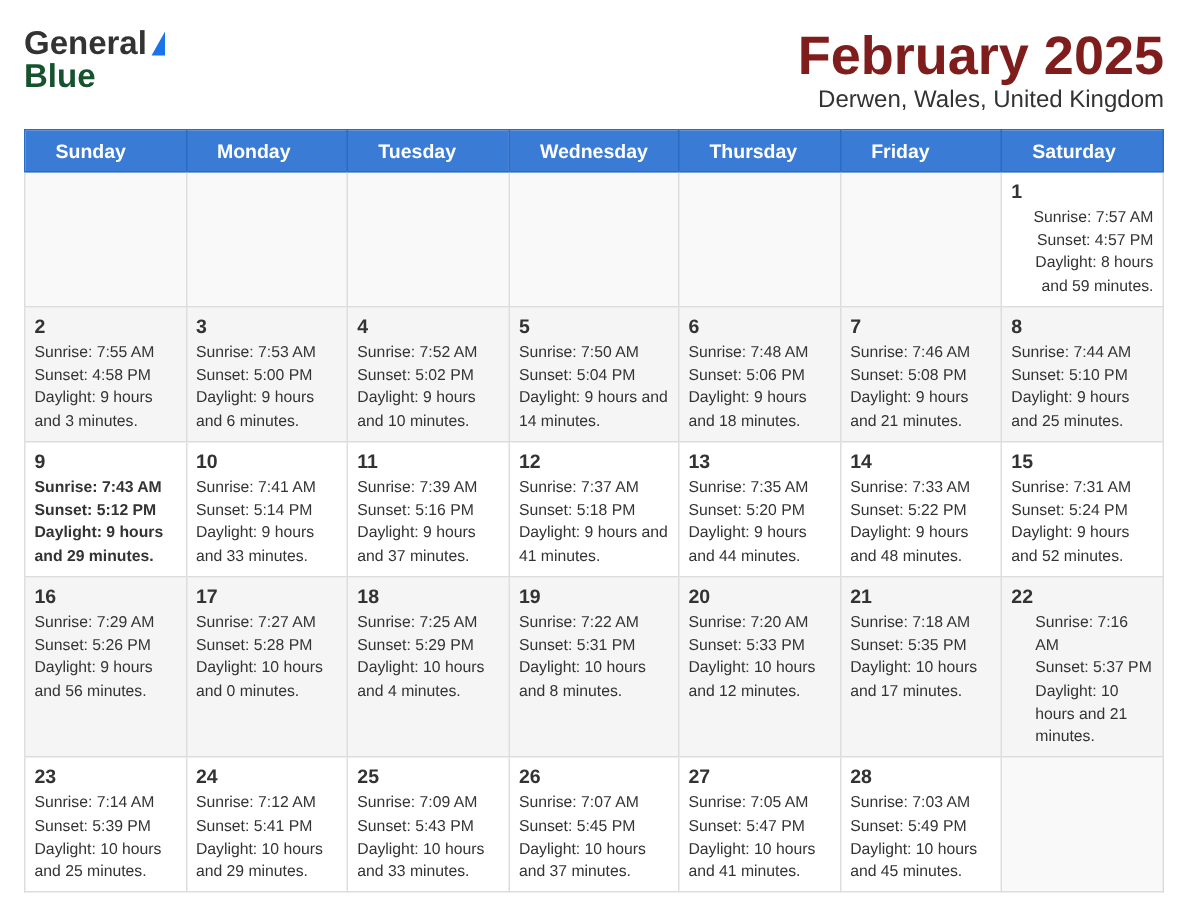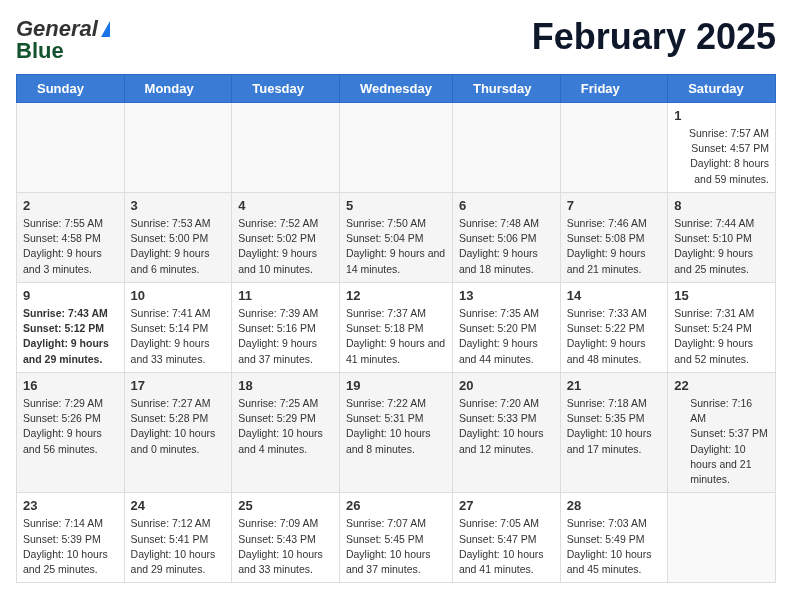--- a/index.html
+++ b/index.html
@@ -20,21 +20,21 @@
       display: flex;
       flex-direction: column;
       align-items: flex-start;
     }
     .title-block {
       text-align: right;
     }
     .month-title {
       font-size: 36px;
       font-weight: bold;
-      color: #0f172a;
+      color: #7f1d1d;
     }
     .location {
       font-size: 16px;
       color: #333;
     }
     .calendar {
       width: 100%;
       border-collapse: collapse;
       border: 1px solid #ccc;
     }
@@ -73,27 +73,28 @@
     .empty-cell {
       background: #f9f9f9 !important;
     }
   </style>
 </head>
 <body>
 
 <div class="header">
   <div class="logo">
     <div style="display:flex;align-items:center;">
-      <span style="font-size:22px;font-weight:bold;color:#333;font-style:italic;">General</span>
+      <span style="font-size:22px;font-weight:bold;color:#333;">General</span>
       <span style="display:inline-block;width:0;height:0;border-left:9px solid transparent;border-bottom:16px solid #1a73e8;margin-left:3px;vertical-align:middle;"></span>
     </div>
     <span style="font-size:22px;font-weight:bold;color:#14532d;margin-top:-4px;">Blue</span>
   </div>
   <div class="title-block">
     <div class="month-title">February 2025</div>
+    <div class="location">Derwen, Wales, United Kingdom</div>
   </div>
 </div>
 
 <table class="calendar">
   <thead>
     <tr>
     <th>Sunday</th>
         <th>Monday</th>
         <th>Tuesday</th>
         <th>Wednesday</th>

